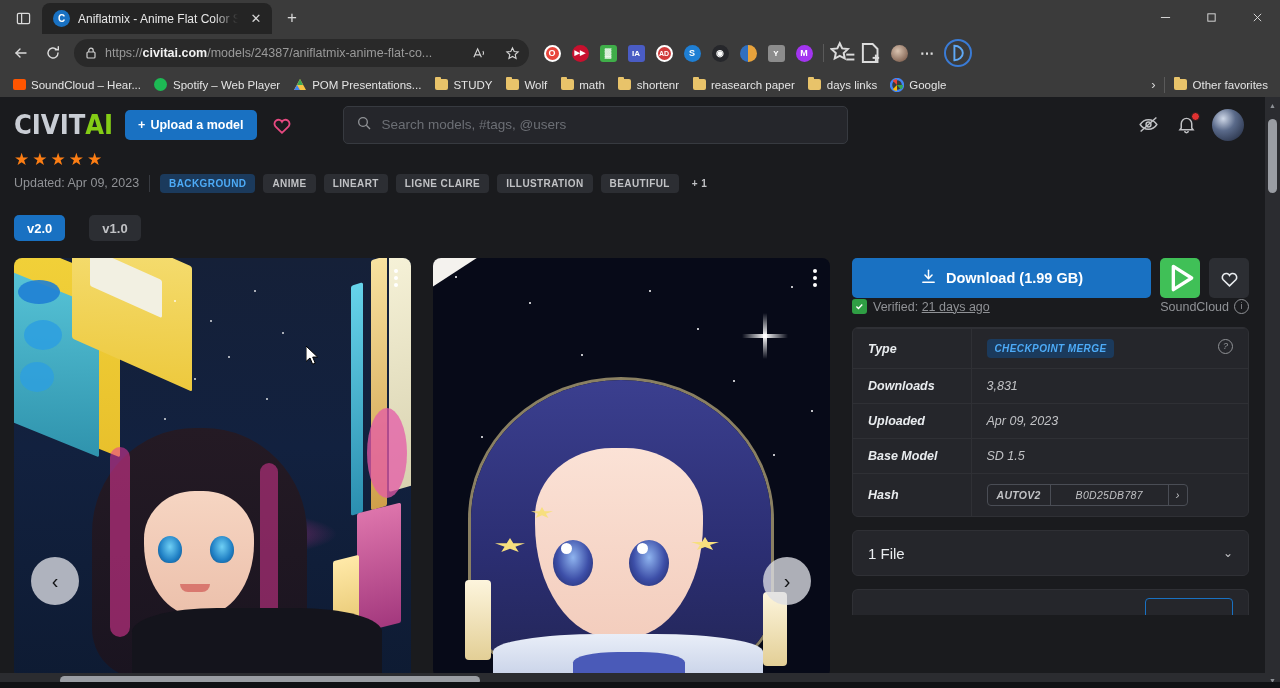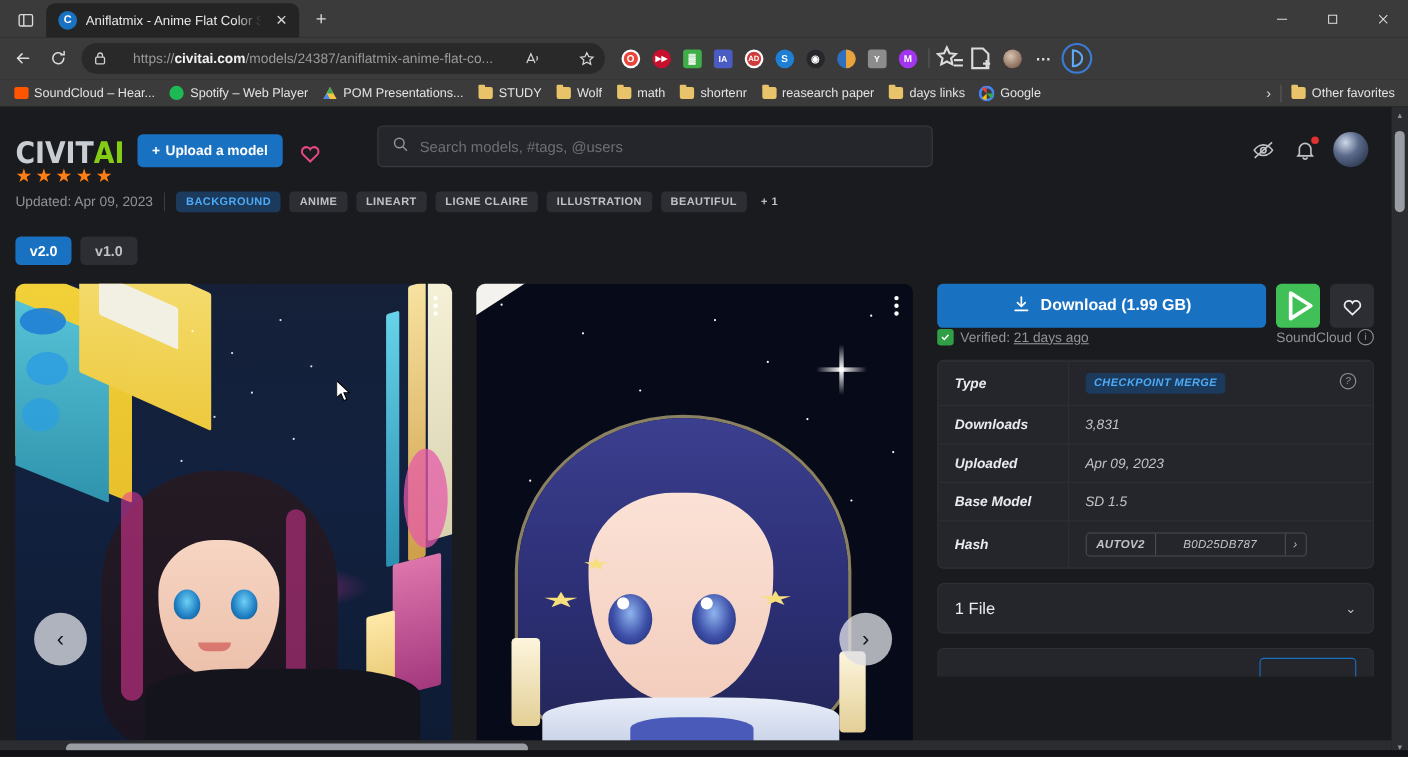--- a/index.html
+++ b/index.html
@@ -63,21 +63,21 @@
   }
   .navbtn {
     width: 30px; height: 30px; border-radius: 5px;
     display: flex; align-items: center; justify-content: center;
     color: #dcdcdc; flex: 0 0 30px;
   }
   .navbtn svg { width: 16px; height: 16px; }
   .urlbar {
     flex: 0 1 455px; height: 28px; background: #292929;
     border-radius: 14px; display: flex; align-items: center;
-    padding: 0 4px 0 10px; gap: 23px; margin: 0 4px;
+    padding: 0 4px 0 10px; gap: 7px; margin: 0 4px;
   }
   .urlbar .lock { width: 14px; height: 14px; color: #cfcfcf; flex: 0 0 14px; }
   .urltext {
     flex: 1; font-size: 12.5px; color: #9a9a9a;
     white-space: nowrap; overflow: hidden;
   }
   .urltext b { color: #f1f1f1; font-weight: 600; }
   .urlbtn { width: 26px; height: 24px; display: flex; align-items: center; justify-content: center; color: #d5d5d5; flex: 0 0 26px; }
   .urlbtn svg { width: 15px; height: 15px; }
 
@@ -111,21 +111,21 @@
   .bm-overflow { margin-left: auto; display: flex; align-items: center; gap: 3px; }
   .chev-r { color: #dadada; font-size: 13px; padding: 0 5px; }
   .bm-sep { width: 1px; height: 16px; background: #5a5a5a; }
 
   
   .viewport {
     flex: 1; background: #1a1b1e; position: relative; overflow: hidden;
   }
   .civ-header {
     height: 55px; background: #1a1b1e;
-    display: flex; align-items: flex-end; padding: 0 14px;
+    display: flex; align-items: center; padding: 0 14px;
     gap: 12px; position: relative; z-index: 20;
   }
   .logo { display: flex; align-items: center; height: 26px; letter-spacing: 0px; }
   .logo-txt { font-size: 27px; font-weight: 900; font-family: "DejaVu Sans", sans-serif; font-stretch: condensed; line-height: 1; }
   .upload-btn {
     background: #1971c2; color: #fff; border-radius: 5px;
     height: 30px; padding: 0 13px;
     display: flex; align-items: center; gap: 5px;
     font-size: 12.5px; font-weight: 700;
   }
@@ -159,21 +159,21 @@
   .updated { font-size: 12.5px; color: #909296; white-space: nowrap; }
   .meta-div { width: 1px; height: 17px; background: #373a40; margin: 0 2px; }
   .tag {
     background: #2c2e33; color: #c1c2c5;
     font-size: 10px; font-weight: 700; letter-spacing: .4px;
     padding: 4px 9px; border-radius: 4px; white-space: nowrap;
   }
   .tag.primary { background: #1b3a5c; color: #4dabf7; }
   .tag.more { background: transparent; color: #c1c2c5; padding: 4px 5px; }
 
-  .ver-row { display: flex; gap: 8px; margin-top: 21px; }
+  .ver-row { display: flex; gap: 24px; margin-top: 21px; }
   .ver {
     height: 26px; padding: 0 13px; border-radius: 5px;
     display: flex; align-items: center;
     font-size: 13px; font-weight: 700; color: #c1c2c5; background: #2c2e33;
   }
   .ver.active { background: #1971c2; color: #fff; }
 
   .content { display: flex; gap: 22px; margin-top: 17px; }
   .gallery { flex: 0 0 816px; display: flex; gap: 22px; position: relative; }
   .shot {

